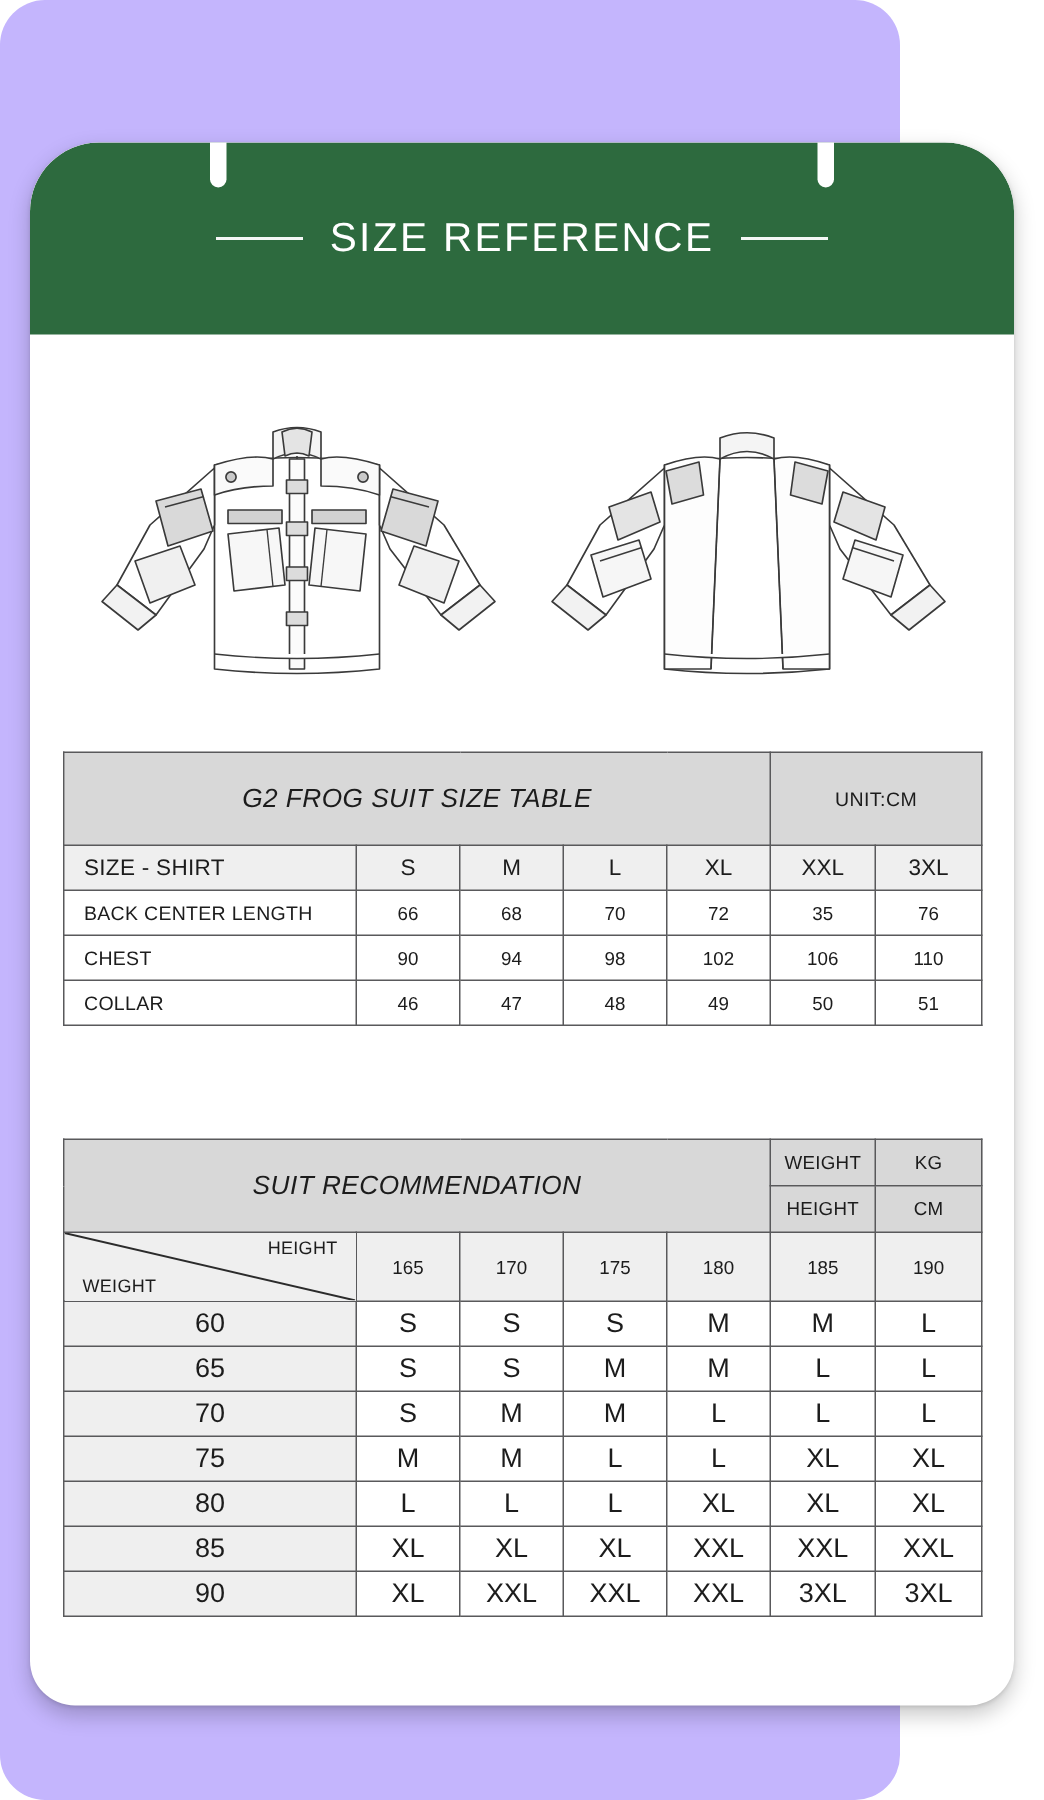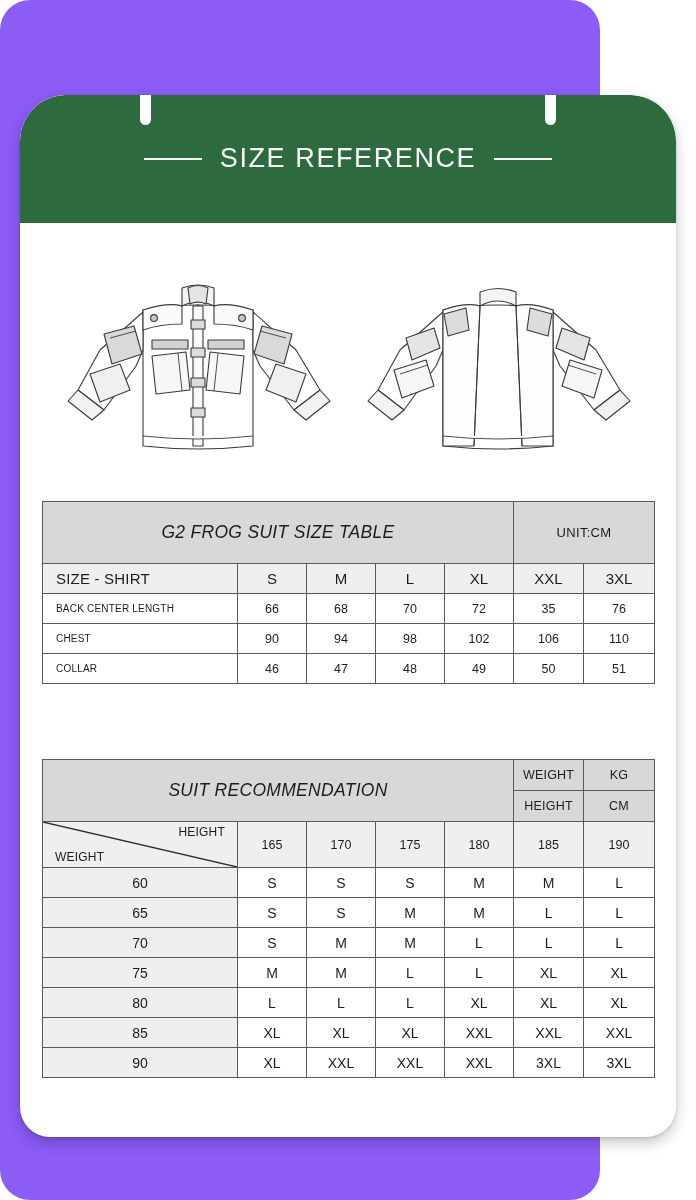--- a/index.html
+++ b/index.html
@@ -5,21 +5,21 @@
   * { box-sizing: border-box; margin: 0; padding: 0; }
   html, body {
     width: 696px; height: 1200px;
     background: #ffffff;
     font-family: "Liberation Sans", sans-serif;
     overflow: hidden;
   }
   .page {
     position: relative;
     width: 600px; height: 1200px;
-    background: #8b5cf6;
+    background: #c4b5fd;
     border-radius: 30px;
   }
 
   
   .card {
     position: absolute;
     left: 20px; top: 95px;
     width: 656px; height: 1042px;
     background: #ffffff;
     border-radius: 46px 46px 30px 30px;
@@ -105,27 +105,27 @@
     height: 62px;
     letter-spacing: .3px;
     font-style: italic;
   }
   .unit-cell { font-size: 13px; letter-spacing: .3px; }
   .sub-cell { font-size: 12.5px; height: 31px; letter-spacing: .2px; }
 
   .r-label {
     text-align: left;
     padding-left: 13px;
-    font-size: 10px;
+    font-size: 13px;
     letter-spacing: .2px;
     height: 30px;
   }
   .size-row td { height: 30px; font-size: 15px; }
   .data-row td { height: 30px; }
-  .rec-row td  { height: 30px; font-size: 14px; }
+  .rec-row td  { height: 30px; font-size: 18px; }
 
   
   .diag {
     position: relative;
     height: 46px;
     background: #efefef;
     padding: 0;
     overflow: hidden;
   }
   .diag svg {

